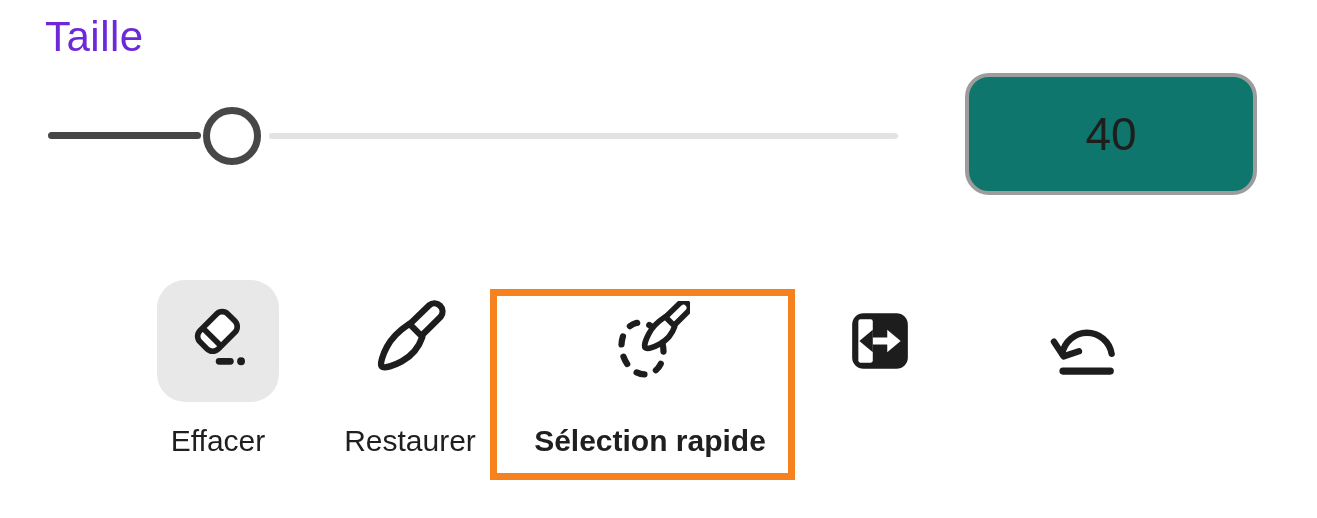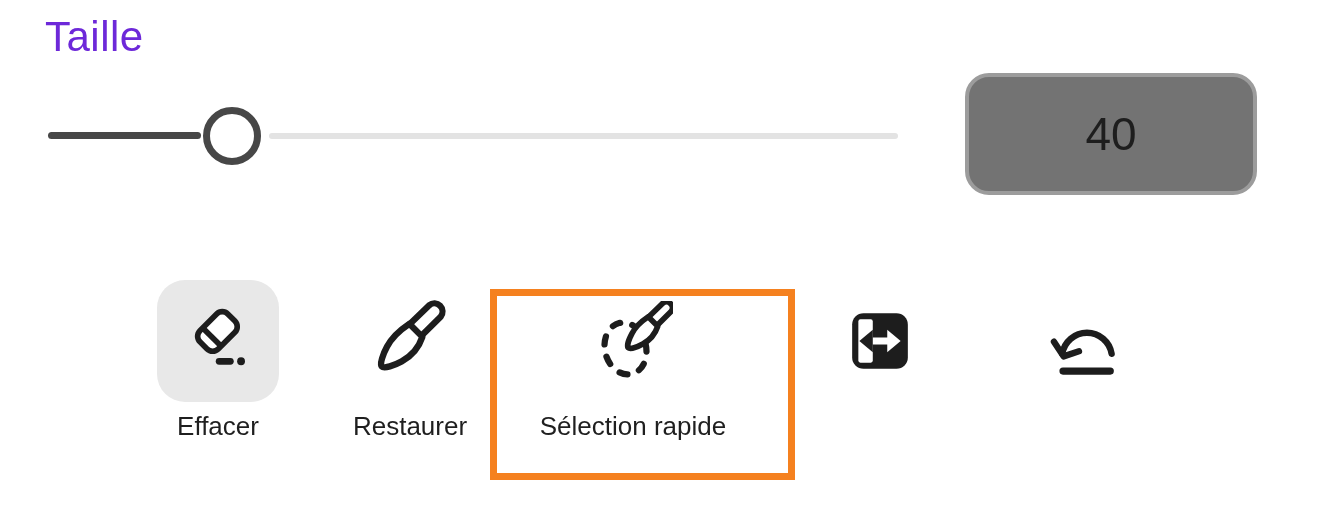--- a/index.html
+++ b/index.html
@@ -23,44 +23,44 @@
     left:269px; top:133px; width:629px; height:6px;
     background:#e3e3e3; border-radius:3px;
   }
   .slider-handle {
     left:203px; top:107px; width:58px; height:58px;
     background:#ffffff; border:7px solid #474747; border-radius:50%;
     cursor:pointer;
   }
   .value-box {
     left:965px; top:73px; width:292px; height:122px;
-    background:#737373; border:4px solid #9c9c9c; border-radius:24px;
+    background:#0f766e; border:4px solid #9c9c9c; border-radius:24px;
     display:flex; align-items:center; justify-content:center;
     font-size:46px; color:#1e1e1e;
   }
 
   
   .tool {
     top:280px; width:240px;
     display:flex; flex-direction:column; align-items:center;
     cursor:pointer;
   }
   .tool .icon-area {
     width:122px; height:122px;
     display:flex; align-items:center; justify-content:center;
   }
   .tool.selected .icon-area {
     background:#e8e8e8; border-radius:28px;
   }
   .tool .tool-label {
-    margin-top:9px; font-size:26px; color:#1f1f1f; white-space:nowrap;
+    margin-top:22px; font-size:30px; color:#1f1f1f; white-space:nowrap;
   }
   #tool-effacer   { left:98px;  }
   #tool-restaurer { left:290px; }
-  #tool-selection { left:513px; }
+  #tool-selection { left:530px;font-weight:bold; }
   #tool-inverser  { left:760px; }
   #tool-reinit    { left:966px; }
 
   .highlight-frame {
     left:490px; top:289px; width:305px; height:191px;
     border:7px solid #f5811f;
     pointer-events:none;
   }
   svg { display:block; }
 </style>

